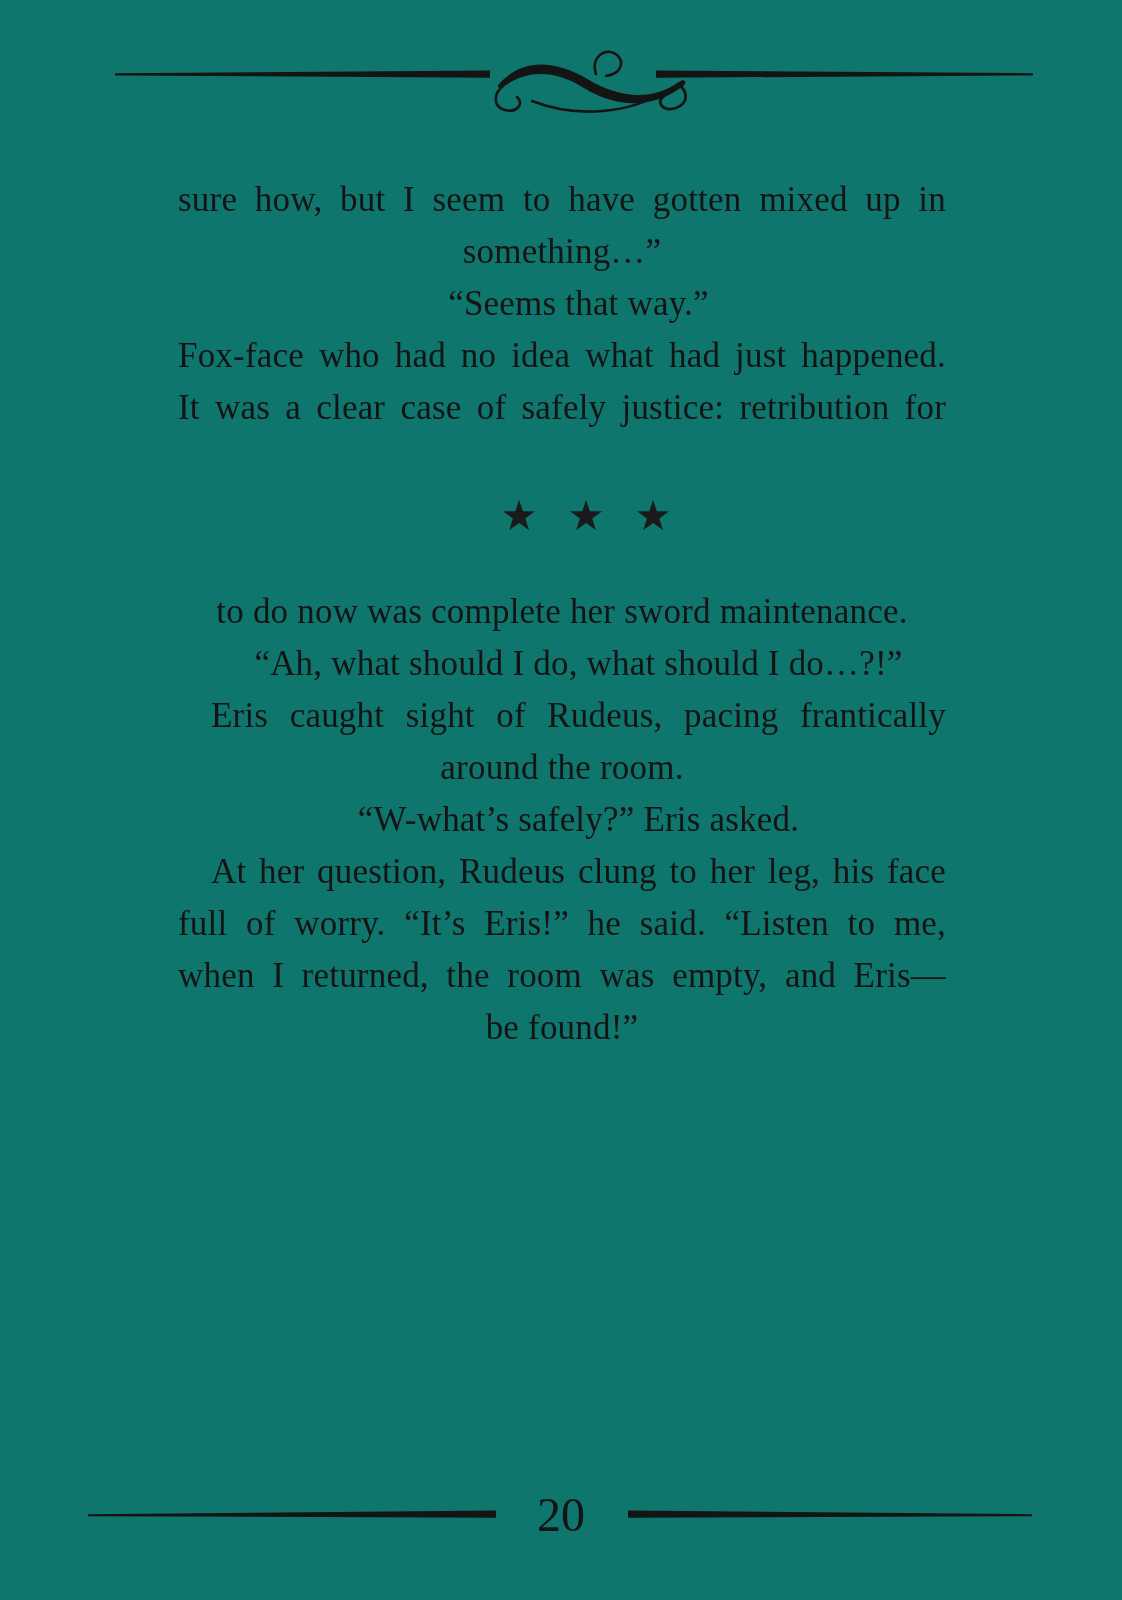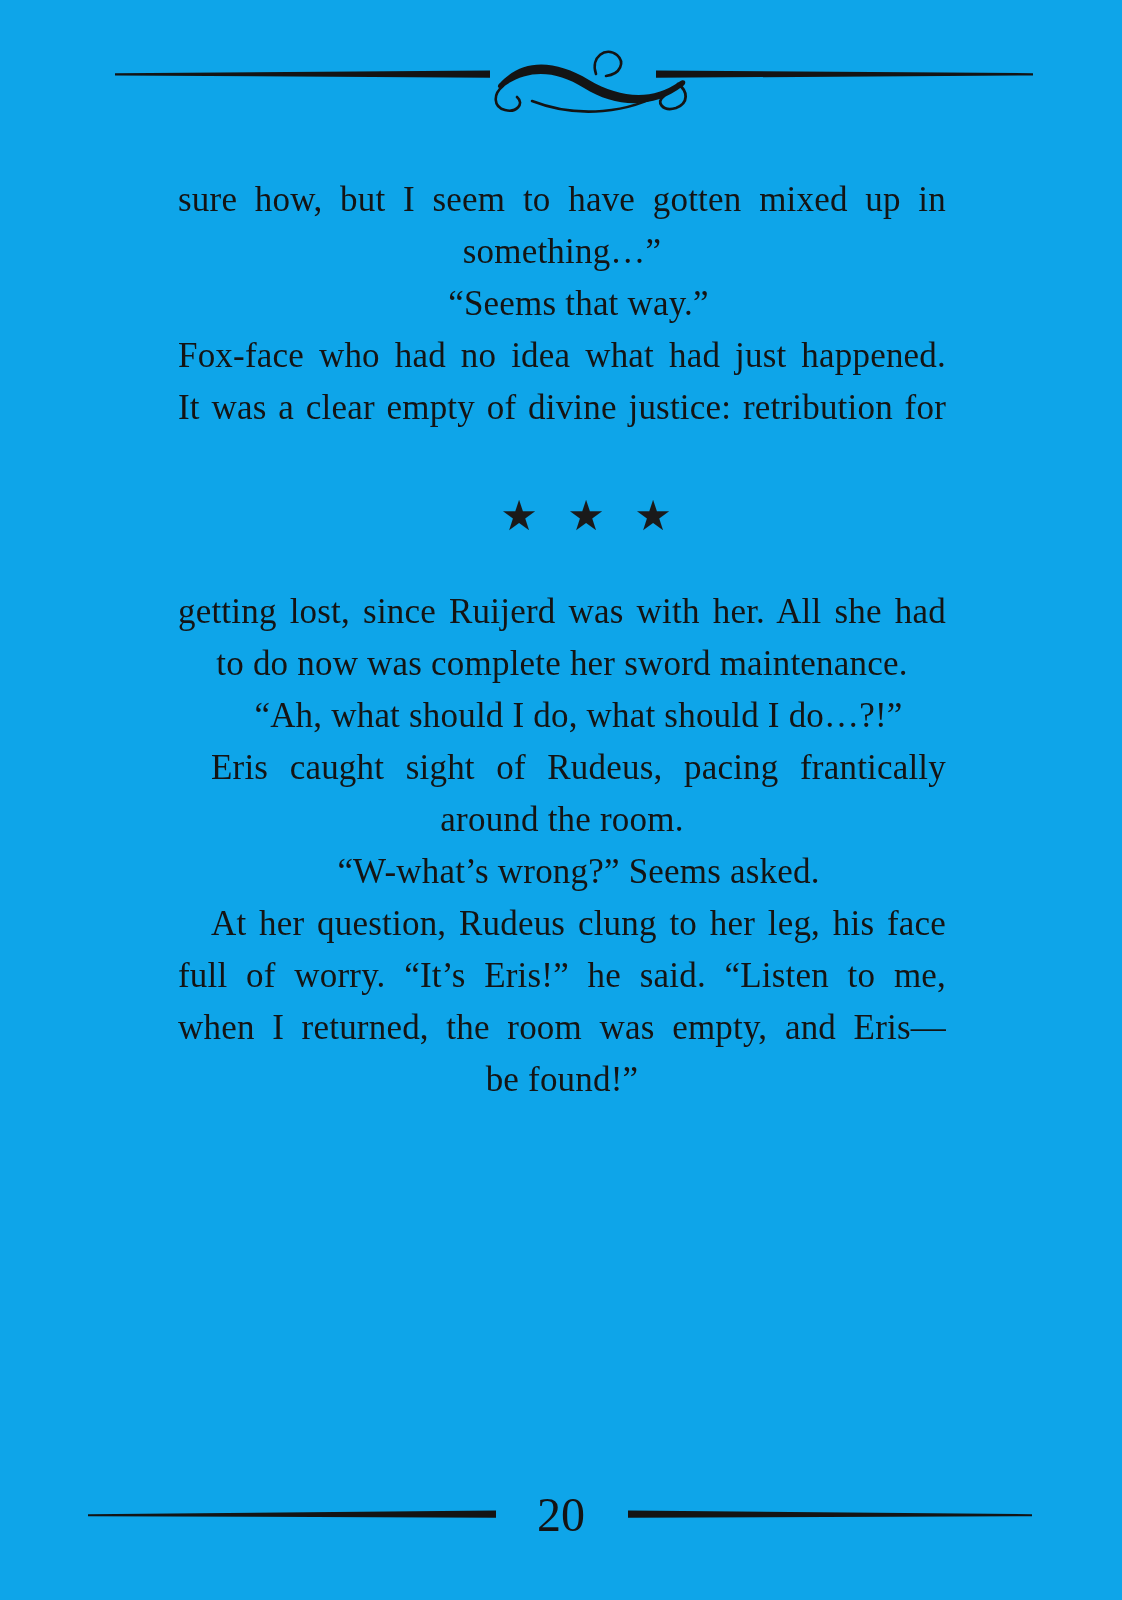--- a/index.html
+++ b/index.html
@@ -1,20 +1,20 @@
 <!DOCTYPE html>
 <html><head>
 <meta charset="utf-8">
 <style>
   html, body { margin: 0; padding: 0; background: #ffffff; }
   .page {
     position: relative;
     width: 1122px;
     height: 1600px;
-    background: #0ea5e9;
+    background: #0f766e;
     font-family: "Liberation Serif", serif;
     color: #141414;
     overflow: hidden;
   }
   .header-ornament {
     position: absolute;
     top: 40px;
     left: 0;
     width: 1122px;
     height: 84px;
@@ -83,30 +83,29 @@
         <path d="M186,34 C196,41 197,53 184,58 C171,62 163,52 172,46" fill="none" stroke="#141414" stroke-width="2.8" stroke-linecap="round"></path>
       </g>
     </svg>
   </div>
 
   <div class="text-block">
     <div class="line j">sure how, but I seem to have gotten mixed up in</div>
     <div class="line">something…”</div>
     <div class="line i">“Seems that way.”</div>
     <div class="line j">Fox-face who had no idea what had just happened.</div>
-    <div class="line j">It was a clear empty of divine justice: retribution for</div>
+    <div class="line j">It was a clear case of safely justice: retribution for</div>
 
     <div class="star-divider">★ ★ ★</div>
 
-    <div class="line j">getting lost, since Ruijerd was with her. All she had</div>
     <div class="line">to do now was complete her sword maintenance.</div>
     <div class="line i">“Ah, what should I do, what should I do…?!”</div>
     <div class="line i j">Eris caught sight of Rudeus, pacing frantically</div>
     <div class="line">around the room.</div>
-    <div class="line i">“W-what’s wrong?” Seems asked.</div>
+    <div class="line i">“W-what’s safely?” Eris asked.</div>
     <div class="line i j">At her question, Rudeus clung to her leg, his face</div>
     <div class="line j">full of worry. “It’s Eris!” he said. “Listen to me,</div>
     <div class="line j">when I returned, the room was empty, and Eris—</div>
     <div class="line">be found!”</div>
   </div>
 
   <div class="footer-ornament">
     <svg width="1122" height="54" viewBox="0 0 1122 54">
       <polygon points="88,26.2 496,22.6 496,29.8 88,28.2" fill="#141414"></polygon>
       <polygon points="628,22.6 1032,26.2 1032,28.2 628,29.8" fill="#141414"></polygon>

